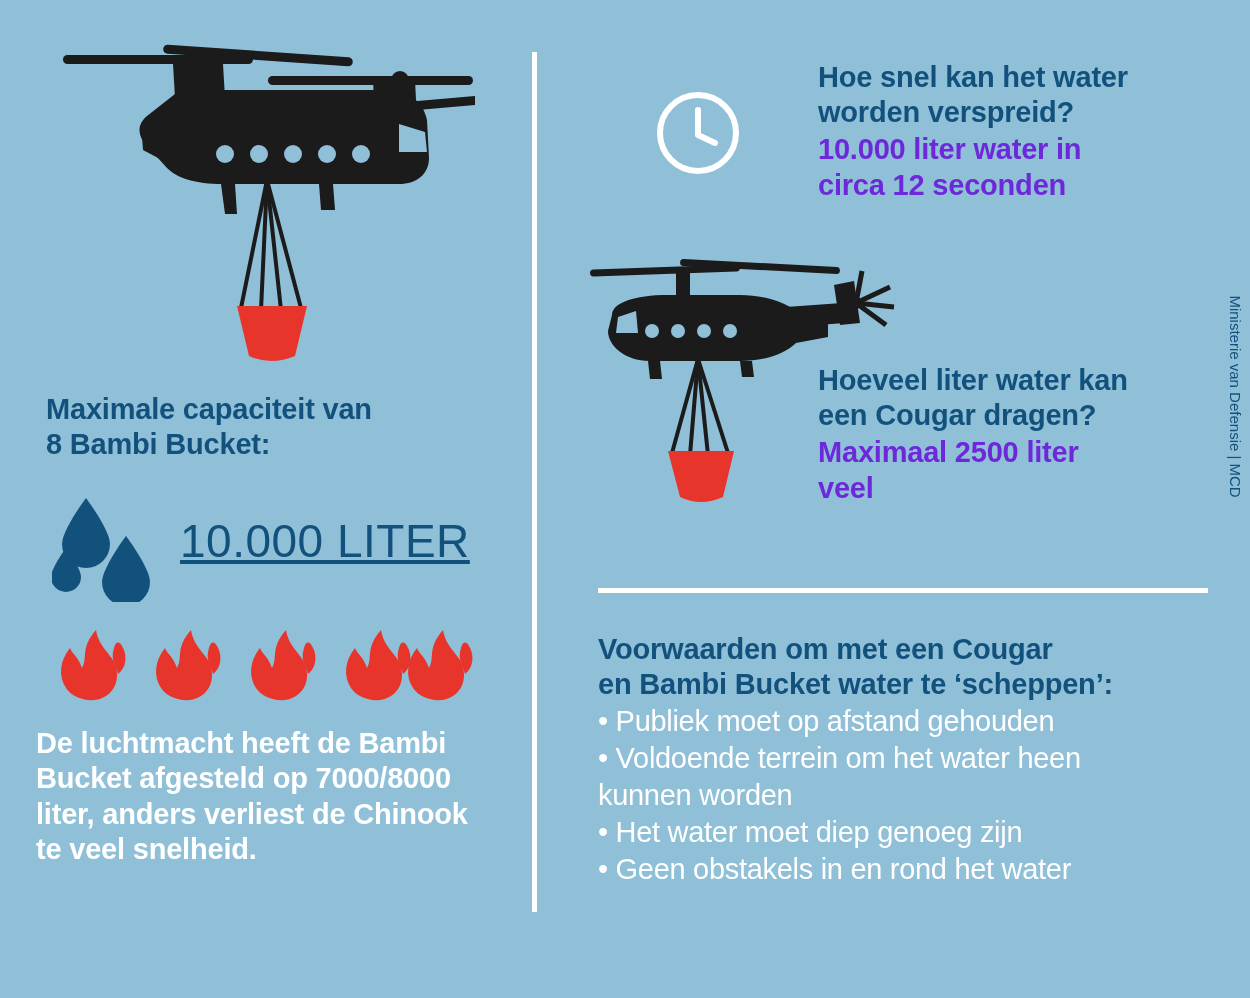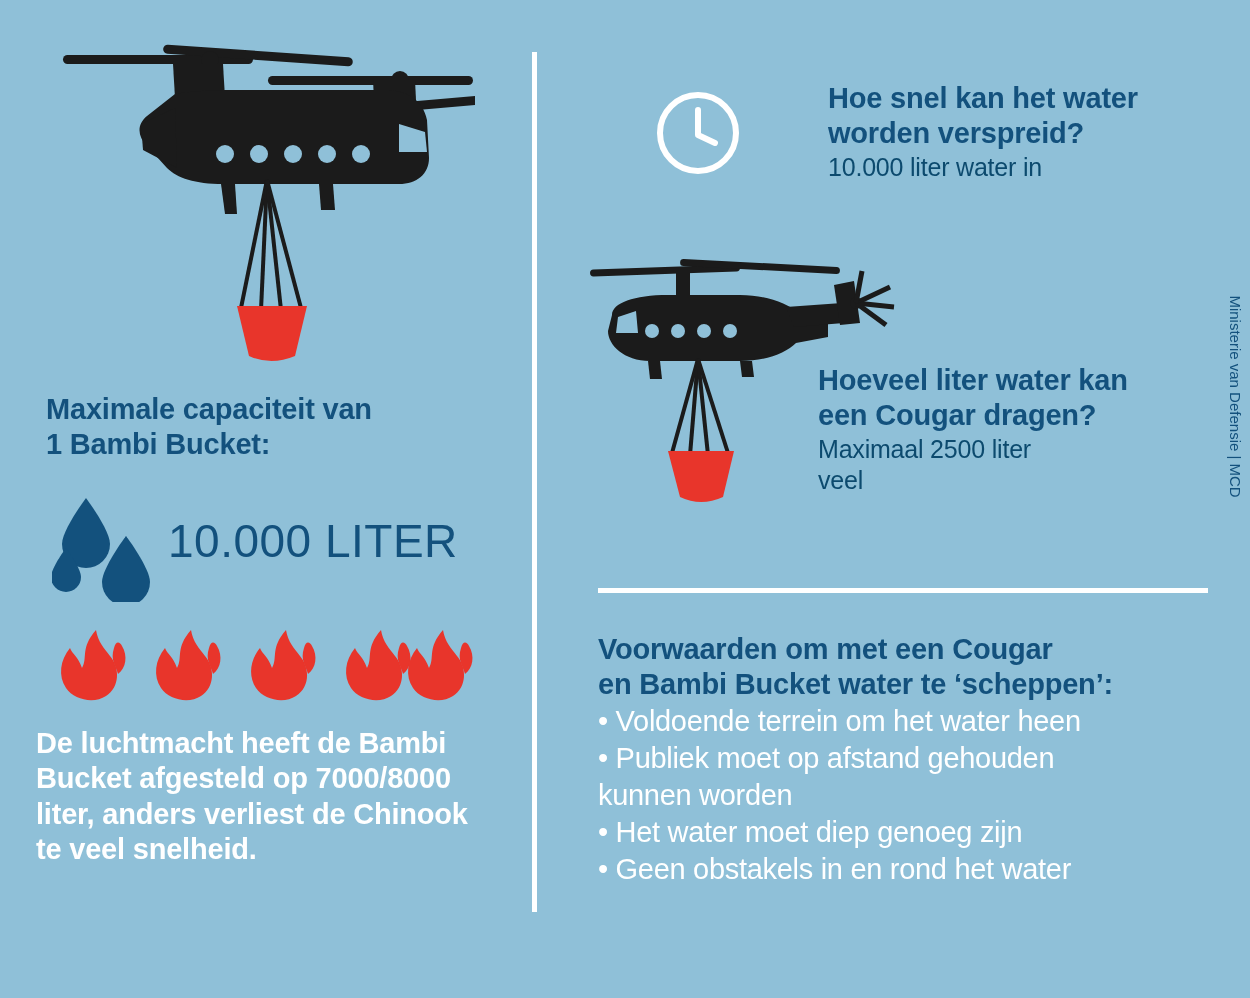--- a/index.html
+++ b/index.html
@@ -55,24 +55,25 @@
 
   
   .heading-dark {
     color: #13517d;
     font-weight: bold;
     font-size: 29px;
     line-height: 1.22;
     letter-spacing: -0.2px;
   }
   .text-white {
-    color: #0c4a6e;
-    font-size: 25px;
+    color: #6d28d9;
+    font-size: 29px;
     line-height: 1.25;
     letter-spacing: -0.2px;
+    font-weight: bold;
   }
   .heading-white {
     color: #ffffff;
     font-weight: bold;
     font-size: 29px;
     line-height: 1.22;
     letter-spacing: -0.2px;
   }
   .big-number {
     color: #13517d;
@@ -97,23 +98,24 @@
   }
   .drops-wrap {
     position: absolute;
     left: 52px;
     top: 492px;
     width: 120px;
     height: 110px;
   }
   .liter-value {
     position: absolute;
-    left: 168px;
+    left: 180px;
     top: 518px;
     font-weight: normal;
+    text-decoration: underline;
   }
   .flames-wrap {
     position: absolute;
     left: 58px;
     top: 630px;
     width: 420px;
     height: 80px;
   }
   .left-paragraph {
     position: absolute;
@@ -126,23 +128,22 @@
   .clock-wrap {
     position: absolute;
     left: 95px;
     top: 90px;
     width: 86px;
     height: 86px;
   }
   .speed-block {
     position: absolute;
     left: 258px;
-    top: 81px;
+    top: 60px;
     width: 400px;
-    margin-left: 10px;
   }
   .cougar-wrap {
     position: absolute;
     left: 30px;
     top: 245px;
     width: 310px;
     height: 280px;
   }
   .cougar-block {
     position: absolute;
@@ -246,21 +247,21 @@
           <path d="M186 280 L246 280"></path>
           <path d="M206 282 L226 282"></path>
         </g>
 
         <path d="M182 278 L252 278 L240 328 Q216 338 194 328 Z" fill="#e8352b"></path>
       </svg>
     </div>
 
     <div class="cap-title heading-dark">
       <div>Maximale capaciteit van</div>
-      <div>1 Bambi Bucket:</div>
+      <div>8 Bambi Bucket:</div>
     </div>
 
     <div class="drops-wrap">
       <svg viewBox="0 0 120 110" width="120" height="110" xmlns="http://www.w3.org/2000/svg">
         <path d="M34 6 C 34 6, 58 38, 58 52 A 24 24 0 0 1 10 52 C 10 38, 34 6, 34 6 Z" fill="#13517d"></path>
         <path d="M14 56 C 14 56, 29 76, 29 85 A 15 15 0 0 1 -1 85 C -1 76, 14 56, 14 56 Z" fill="#13517d"></path>
         <path d="M74 44 C 74 44, 98 76, 98 90 A 24 24 0 0 1 50 90 C 50 76, 74 44, 74 44 Z" fill="#13517d"></path>
       </svg>
     </div>
 
@@ -304,20 +305,21 @@
       <svg viewBox="0 0 86 86" width="86" height="86" xmlns="http://www.w3.org/2000/svg">
         <circle cx="43" cy="43" r="38" fill="none" stroke="#ffffff" stroke-width="6"></circle>
         <path d="M43 20 L43 45 L60 53" fill="none" stroke="#ffffff" stroke-width="6" stroke-linecap="round" stroke-linejoin="round"></path>
       </svg>
     </div>
 
     <div class="speed-block">
       <div class="heading-dark">Hoe snel kan het water</div>
       <div class="heading-dark">worden verspreid?</div>
       <div class="text-white">10.000 liter water in</div>
+      <div class="text-white">circa 12 seconden</div>
     </div>
 
     <div class="cougar-wrap">
       <svg viewBox="0 0 310 280" width="310" height="280" xmlns="http://www.w3.org/2000/svg">
         <g fill="#1b1b1b">
 
           <rect x="0" y="22" width="150" height="7" rx="3.5" transform="rotate(-2 75 26)"></rect>
           <rect x="90" y="18" width="160" height="7" rx="3.5" transform="rotate(3 170 22)"></rect>
 
           <rect x="86" y="28" width="14" height="22"></rect>
@@ -376,22 +378,22 @@
       <div class="text-white">Maximaal 2500 liter</div>
       <div class="text-white">veel</div>
     </div>
 
     <div class="divider-horz"></div>
 
     <div class="conditions-block">
       <div class="heading-dark">Voorwaarden om met een Cougar</div>
       <div class="heading-dark">en Bambi Bucket water te ‘scheppen’:</div>
       <ul class="bullet-list">
+        <li>• Publiek moet op afstand gehouden</li>
         <li>• Voldoende terrein om het water heen</li>
-        <li>• Publiek moet op afstand gehouden</li>
         <li>   kunnen worden</li>
         <li>• Het water moet diep genoeg zijn</li>
         <li>• Geen obstakels in en rond het water</li>
       </ul>
     </div>
   </div>
 
   <div class="credit">
     <span class="credit-inner">Ministerie van Defensie | MCD</span>
   </div>

